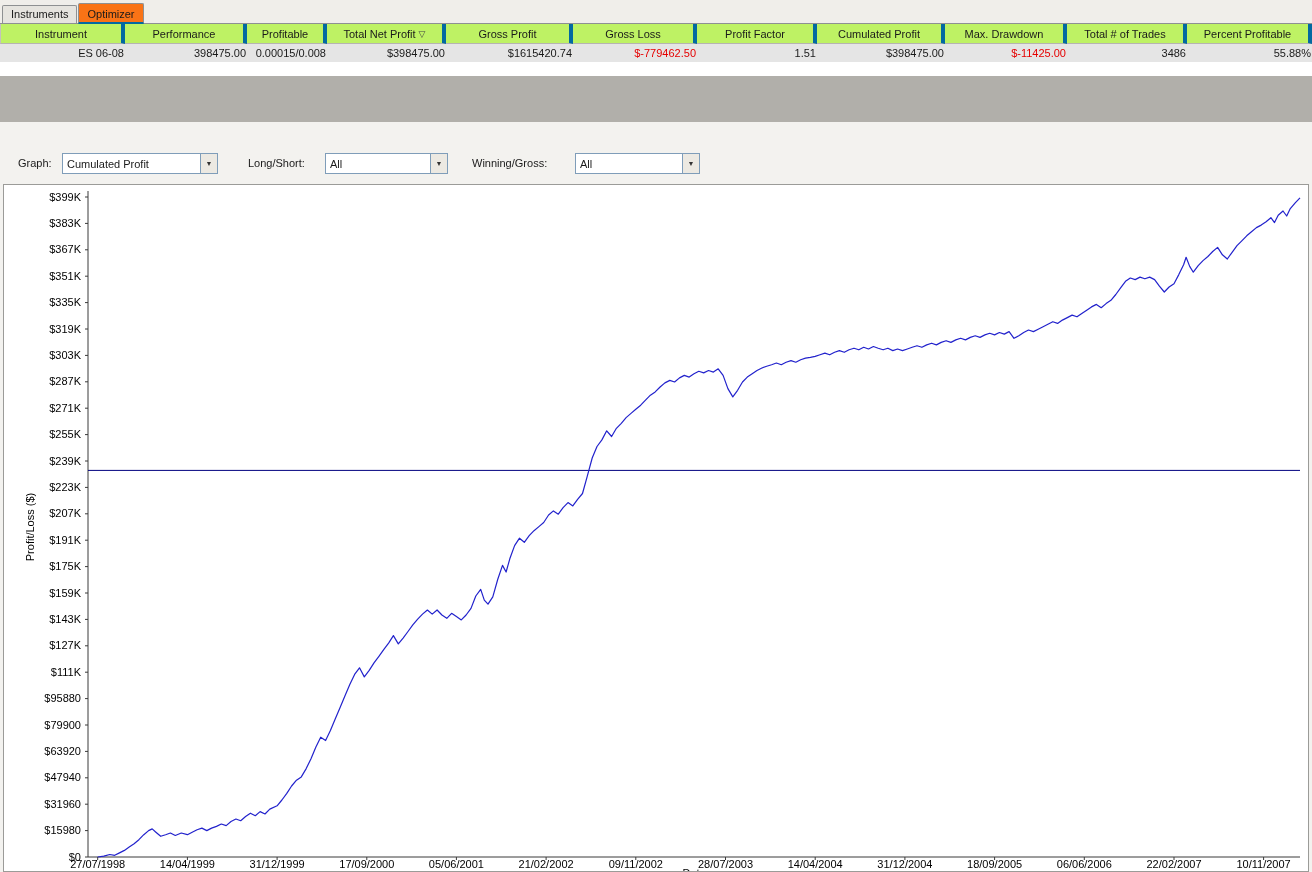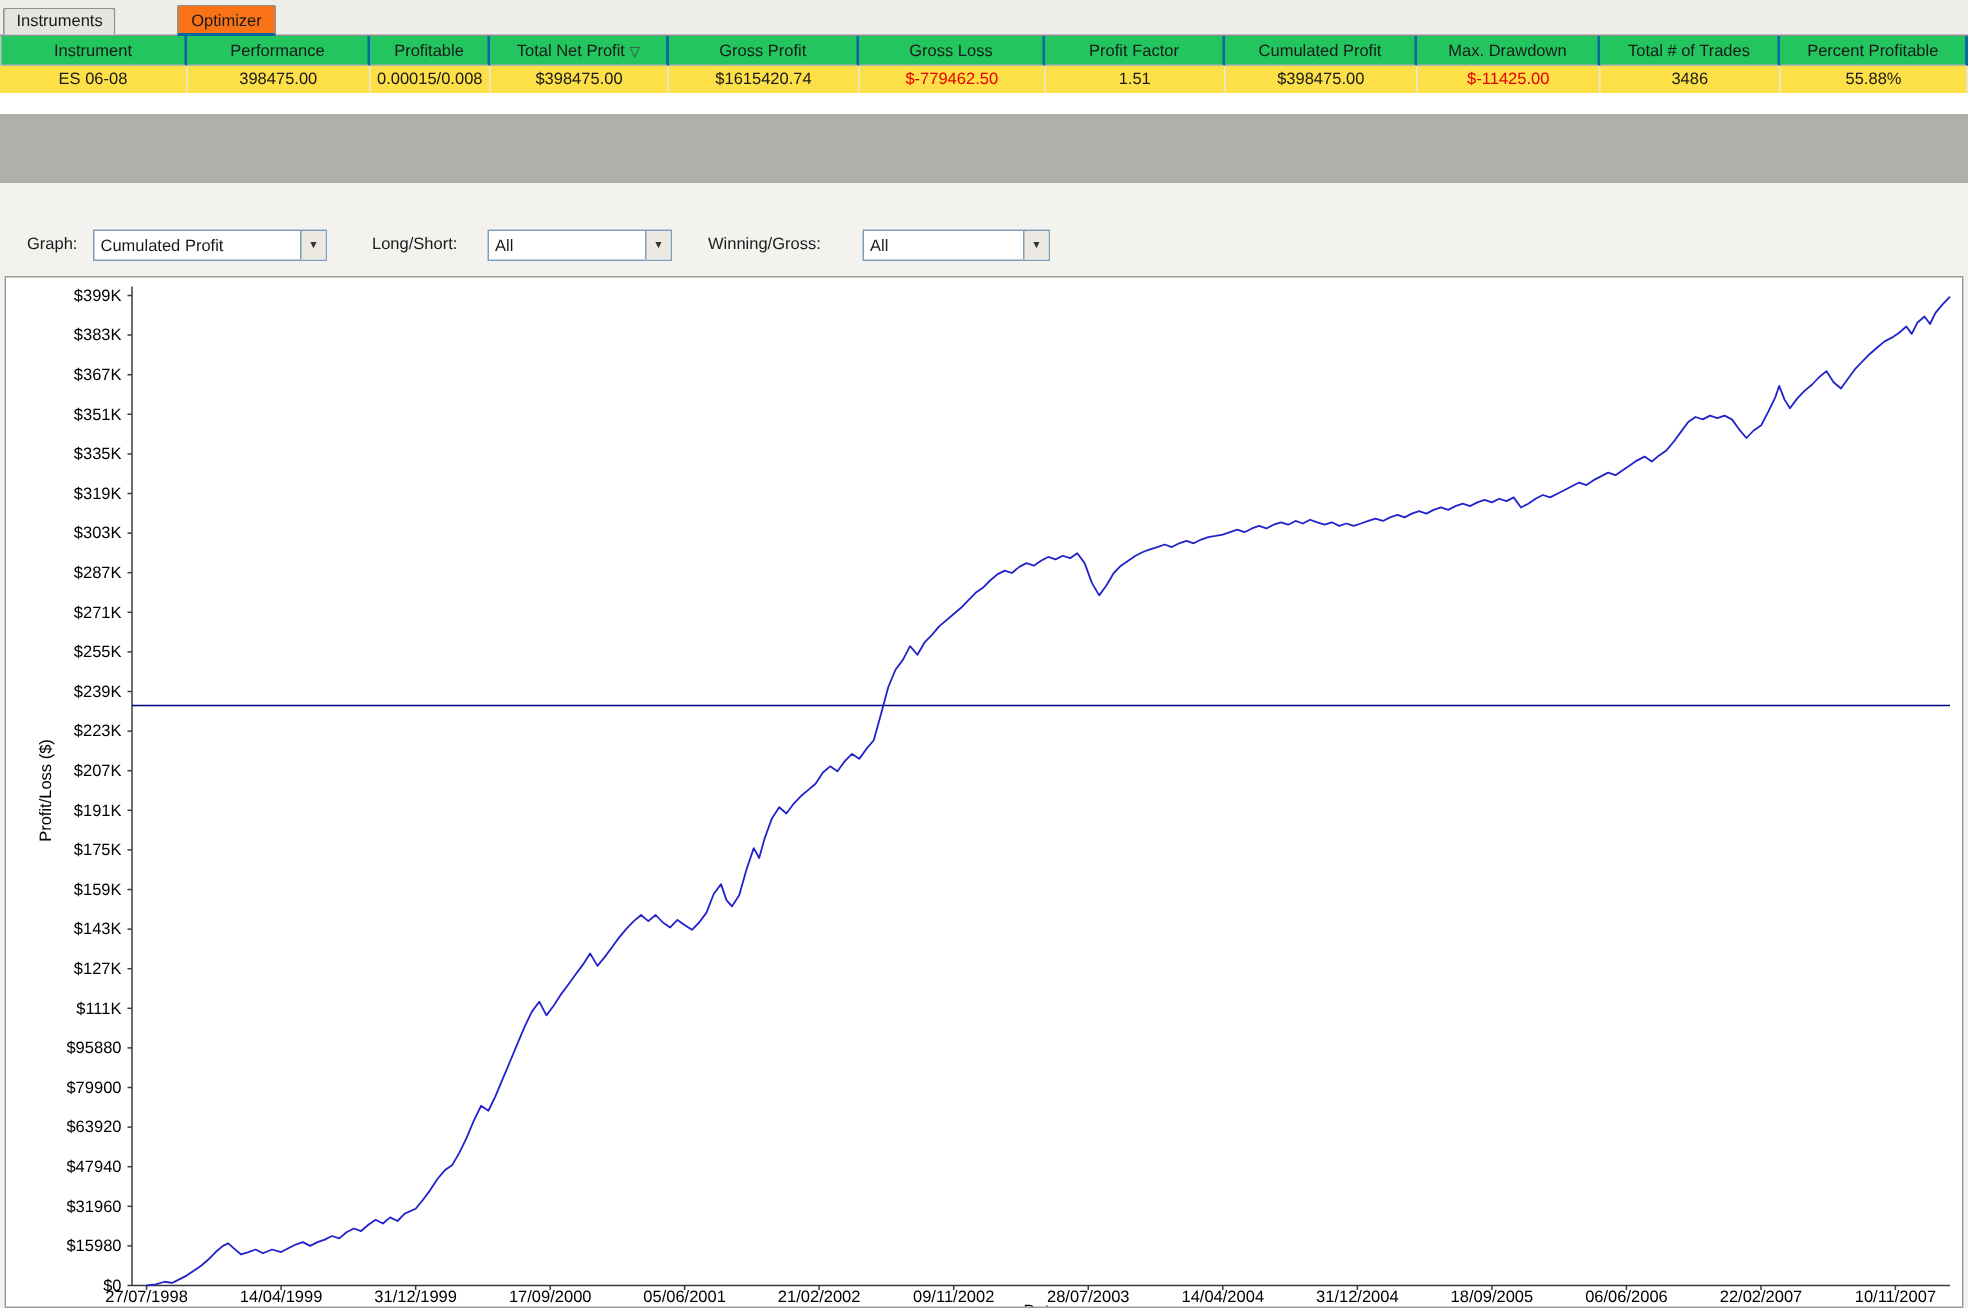--- a/index.html
+++ b/index.html
@@ -1,32 +1,32 @@
 <!DOCTYPE html>
 <html><head>
 <meta charset="utf-8">
 <style>
   * { box-sizing: border-box; margin: 0; padding: 0; }
   html,body { width:1312px; height:872px; }
   body { font-family: "Liberation Sans", sans-serif; font-size: 11px; color:#1a1a1a; background:#fff; }
   .app { position:relative; width:1312px; height:872px; overflow:hidden; background:#fff; }
 
   
-  .tabstrip { display:flex; align-items:flex-end; background:#f0eeea; border-bottom:1px solid #8e9092; padding-left:2px;gap:40px; }
+  .tabstrip { display:flex; align-items:flex-end; background:#f0eeea; border-bottom:1px solid #8e9092; padding-left:2px; }
   .tabstrip.top { position:absolute; top:0; left:0; right:0; height:24px; }
   .tabstrip.sub { position:absolute; top:0; left:0; right:0; height:22px; }
   .tab { height:18px; line-height:17px; padding:0 8px; background:#e6e4df; border:1px solid #8e9092; border-bottom:none; border-radius:2px 2px 0 0; margin-right:1px; white-space:nowrap; cursor:default; }
   .tab.active { background:#f97316; height:21px; line-height:20px; margin-bottom:-1px; border-bottom:2px solid #0369a1; z-index:2; }
 
   
   #results-table { position:absolute; top:24px; left:0; width:1312px; background:#fff; }
   .tr { display:flex; width:1312px; }
-  .th { height:20px; background:#22c55e; border-right:2px solid #0369a1; border-bottom:1px solid #b6b4b0; display:flex; align-items:center; justify-content:center;text-align:center; }
+  .th { height:20px; background:#bef264; border-right:4px solid #0369a1; border-bottom:1px solid #b6b4b0; display:flex; align-items:center; justify-content:center;text-align:center; }
   .th.c0 { border-left:1px solid #c3c1bd; }
-  .td { height:18px; line-height:18px; text-align:center; background:#fde047; border-right:1px solid #e6e5e2; overflow:hidden; white-space:nowrap; }
+  .td { height:18px; line-height:18px; text-align:right; background:#e5e5e5; border-right:1px solid #e6e5e2; overflow:hidden; white-space:nowrap; }
   .c0{width:125px}.c1{width:122px}.c2{width:80px}.c3{width:119px}.c4{width:127px}.c5{width:124px}
   .c6{width:120px}.c7{width:128px}.c8{width:122px}.c9{width:120px}.c10{width:125px}
   .neg { color:#e60000; }
   .sort-glyph { font-size:9px; margin-left:3px; color:#444; }
   .empty-row { height:14px; background:#fff; }
 
   #gray-band { position:absolute; top:76px; left:0; right:0; height:46px; background:#b1afaa; }
 
   
   #lower { position:absolute; top:122px; left:0; right:0; bottom:0; background:#f3f2ef; }

